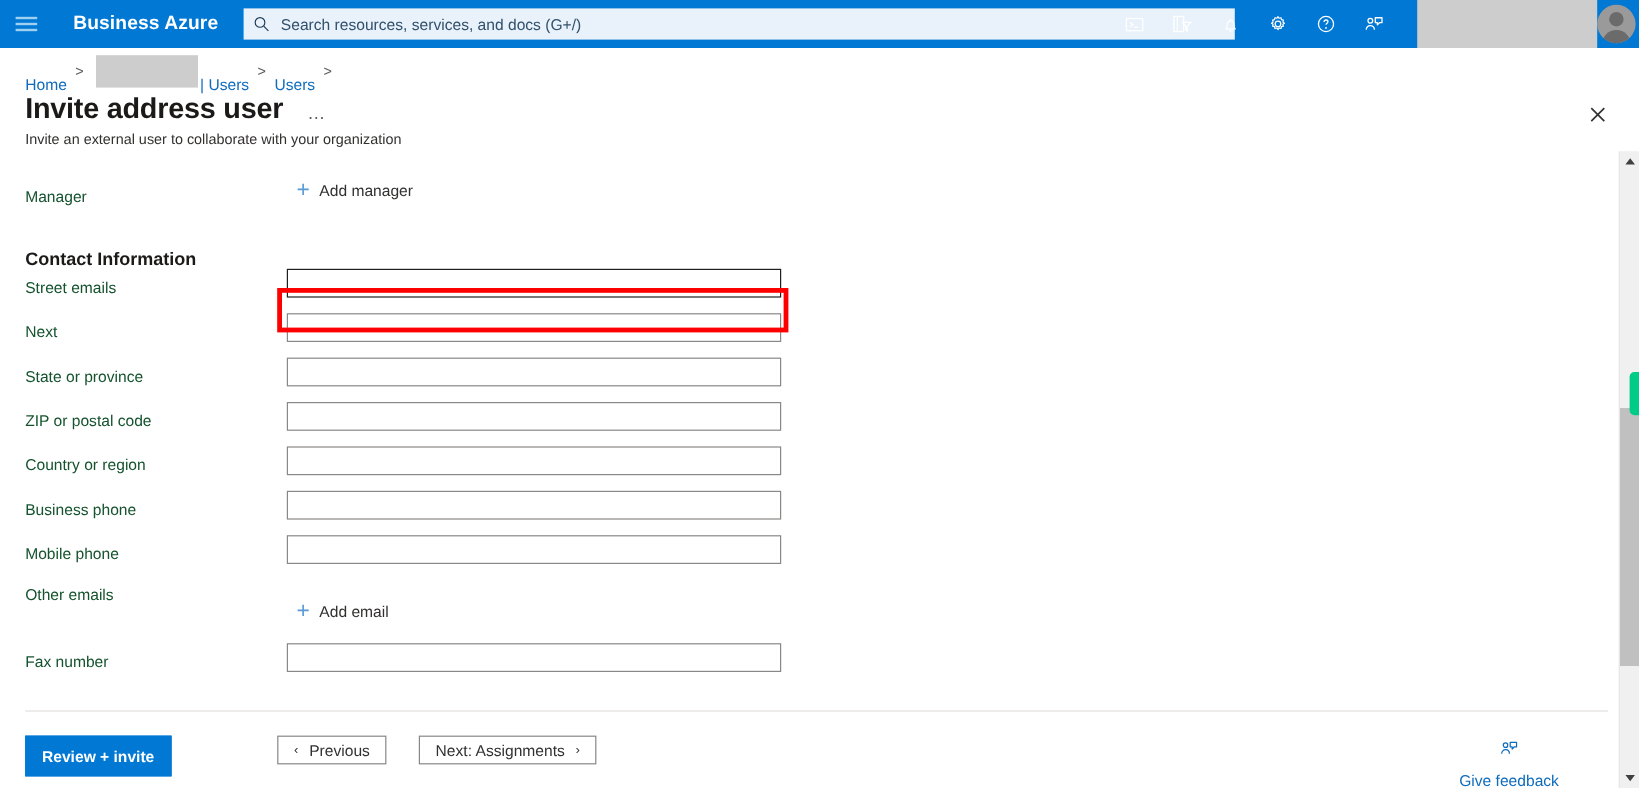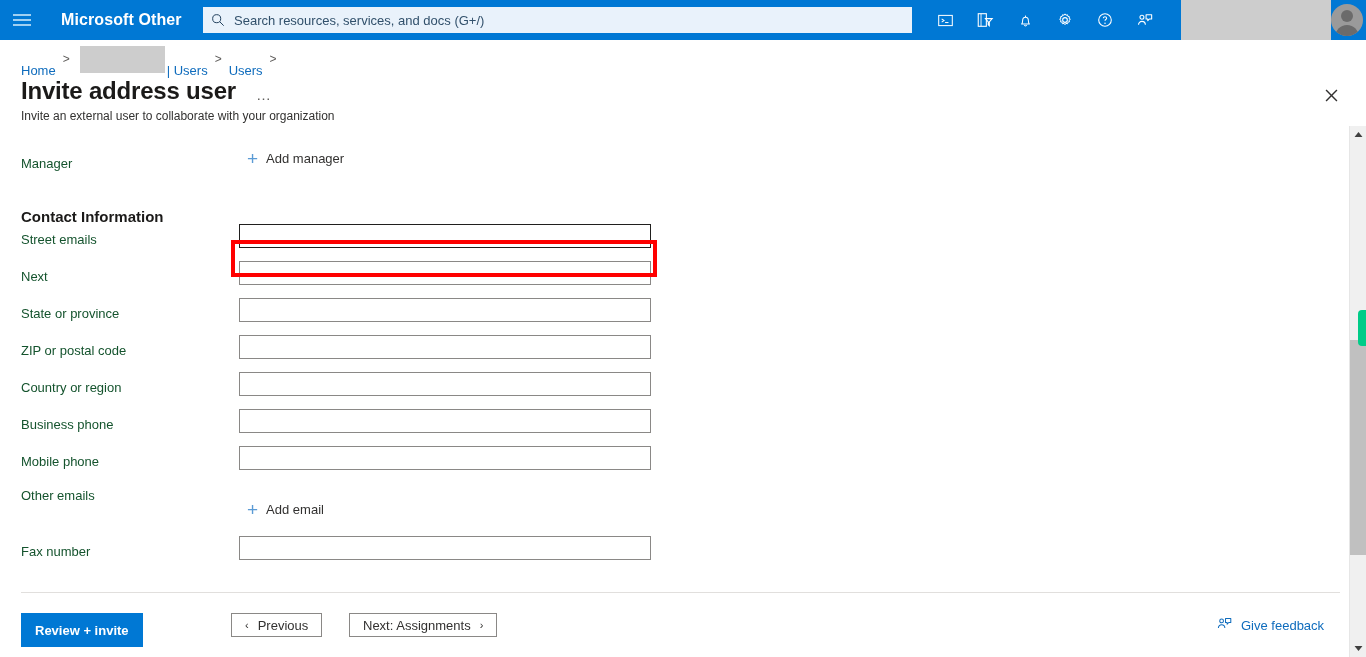--- a/index.html
+++ b/index.html
@@ -30,21 +30,21 @@
     display: block; width: 18px; height: 2px;
     background: #9fd0f2;
   }
   .brand {
     color: #ffffff; font-size: 16px; font-weight: bold;
     letter-spacing: .1px; margin-left: 17px; cursor: pointer;
     white-space: nowrap;
   }
   .searchwrap {
     position: absolute; left: 203px; top: 7px;
-    width: 709px; height: 26px;
+    width: 826px; height: 26px;
     background: #e9f2fb;
     display: flex; align-items: center;
     padding: 0 8px; cursor: text;
   }
   .searchwrap .mag { margin-right: 7px; display: flex; }
   .searchwrap input {
     border: 0; outline: none; background: transparent;
     font-family: "Liberation Sans", sans-serif;
     font-size: 13px; color: #1b3a57; width: 100%;
   }
@@ -190,21 +190,21 @@
     display: flex; align-items: center; gap: 9px;
     white-space: nowrap;
   }
   .btn-prev { left: 231px; }
   .btn-next { left: 349px; }
   .chev { font-size: 11px; color: #323130; }
 
   .feedback {
     position: absolute; left: 1216px; top: 615px;
     display: flex; align-items: center; gap: 8px;
-    color: #0f6cbd; font-size: 13px; cursor: pointer;
+    color: #0f6cbd; font-size: 13px; cursor: pointer; flex-direction: column;
   }
 
   
   .scrollbar {
     position: absolute; right: 0; top: 126px;
     width: 17px; height: 531px;
     background: #f0f0f0;
     border-left: 1px solid #e6e6e6;
   }
   .sb-arrow {
@@ -228,21 +228,21 @@
 </style>
 </head>
 <body>
 
 <div class="topbar">
   <div class="hamburger">
     <span></span>
       <span></span>
       <span></span>
   </div>
-  <div class="brand">Microsoft Other</div>
+  <div class="brand">Business Azure</div>
 </div>
 
 <div class="searchwrap">
   <span class="mag">
     <svg width="14" height="14" viewBox="0 0 16 16">
         <circle cx="6.5" cy="6.5" r="4.6" fill="none" stroke="#1b3a57" stroke-width="1.1"></circle>
         <line x1="10" y1="10" x2="14.5" y2="14.5" stroke="#1b3a57" stroke-width="1.1"></line>
       </svg>
   </span>
   <input type="text" value="" placeholder="Search resources, services, and docs (G+/)" style="">

